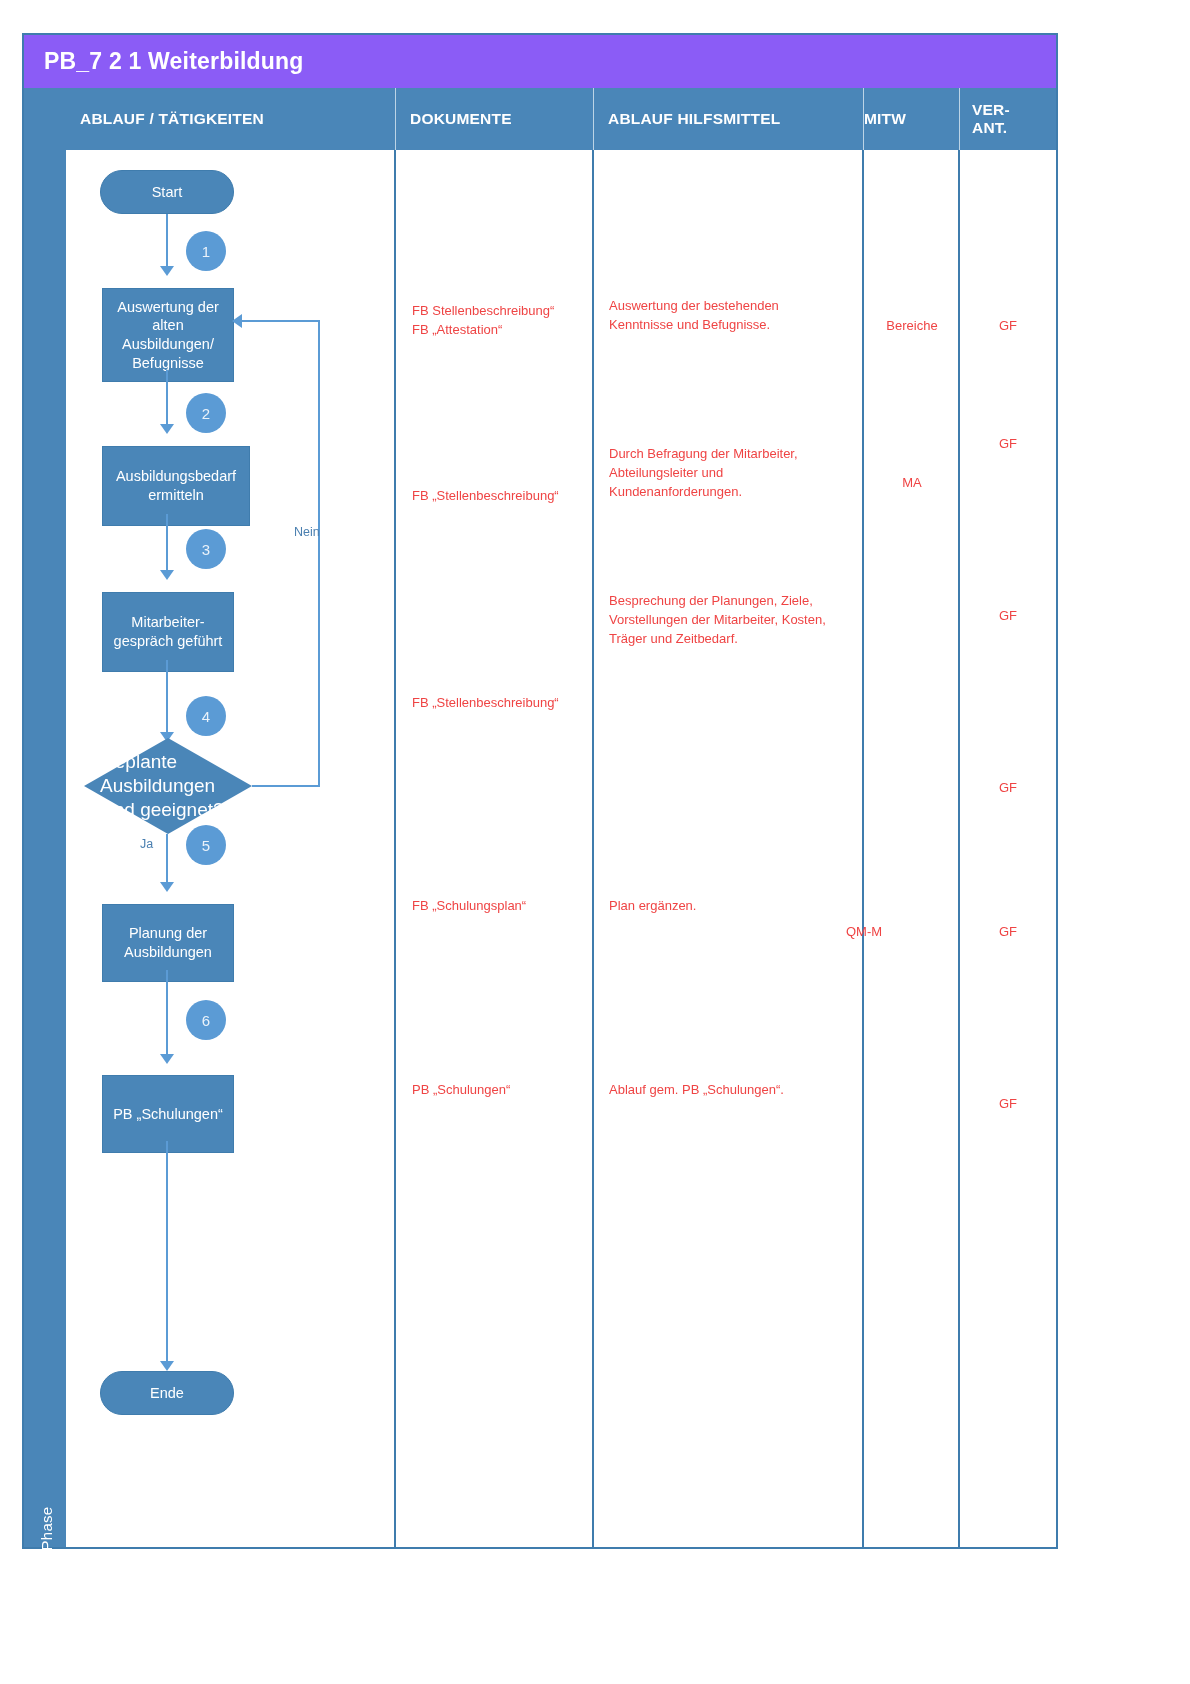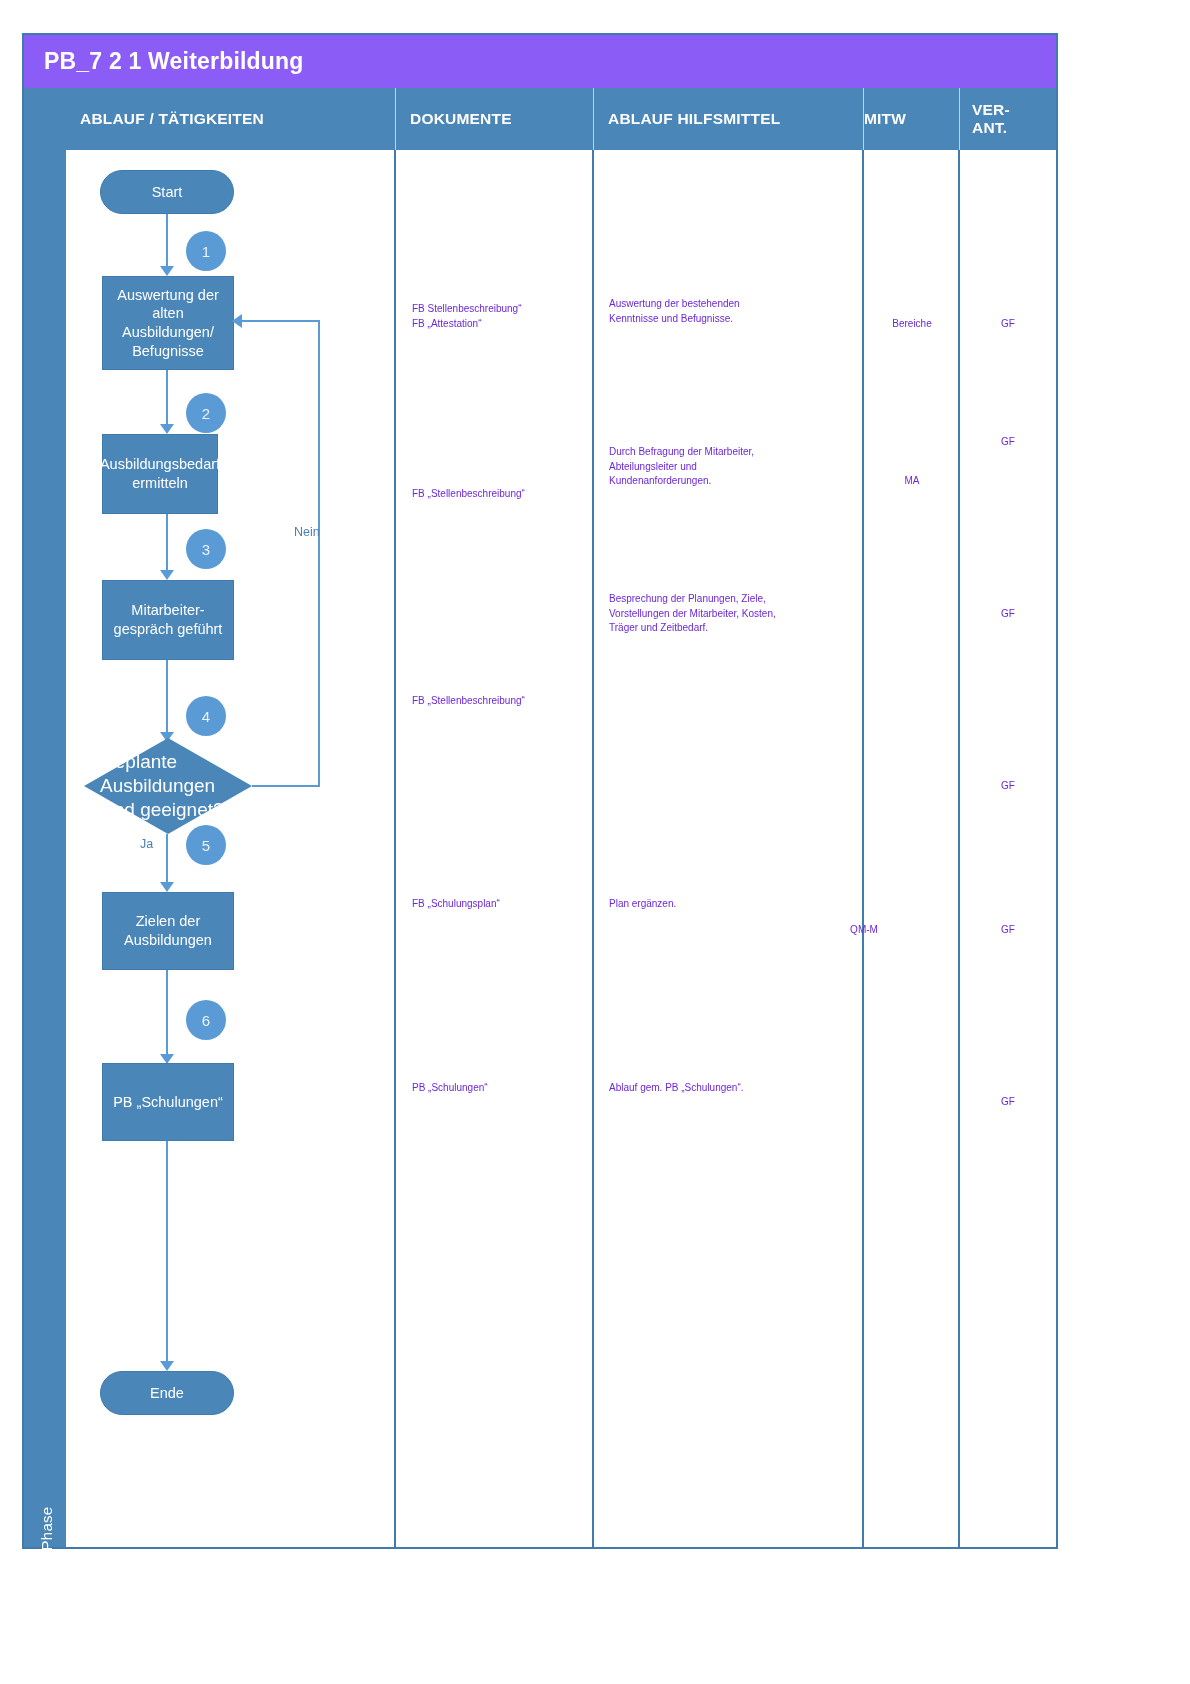--- a/index.html
+++ b/index.html
@@ -123,21 +123,21 @@
     display: flex;
     align-items: center;
     justify-content: center;
     text-align: center;
     font-size: 14.5px;
     line-height: 1.28;
     box-sizing: border-box;
     padding: 2px 6px;
   }
   .node.terminator { border-radius: 36px; }
-  .node.process { border-radius: 0; }
+  .node.process { border-radius: 0; margin-top: 12px; }
 
   .decision-wrap {
     position: absolute;
   }
   .decision-shape {
     position: absolute;
     inset: 0;
     background: #4a86b8;
     clip-path: polygon(50% 0%, 100% 50%, 50% 100%, 0% 50%);
   }
@@ -196,22 +196,22 @@
   .edge-label {
     position: absolute;
     color: #4a7fb0;
     font-size: 12.5px;
     white-space: nowrap;
   }
 
   
   .cell-text {
     position: absolute;
-    color: #6d28d9;
-    font-size: 10px;
+    color: #ef4444;
+    font-size: 13px;
     line-height: 1.45;
     white-space: pre-line;
   }
   .cell-text.center { text-align: center; }
 </style>
 </head>
 <body>
 
 <div id="page">
 
@@ -263,21 +263,21 @@
     <div class="node process" style="left:36px; top:126px; width:132px; height:94px;">
       <span>Auswertung der alten Ausbildungen/ Befugnisse</span>
     </div>
 
     <div class="vline" style="left:100px; top:220px; height:56px;"></div>
     <div class="arrow-down" style="left:94px; top:274px;"></div>
     <div class="badge" style="left:120px; top:243px;">
       <span>2</span>
     </div>
 
-    <div class="node process" style="left:36px; top:284px; width:116px; height:80px;">
+    <div class="node process" style="left:36px; top:284px; width:148px; height:80px;">
       <span>Ausbildungsbedarf ermitteln</span>
     </div>
 
     <div class="vline" style="left:100px; top:364px; height:58px;"></div>
     <div class="arrow-down" style="left:94px; top:420px;"></div>
     <div class="badge" style="left:120px; top:379px;">
       <span>3</span>
     </div>
 
     <div class="node process" style="left:36px; top:430px; width:132px; height:80px;">
@@ -302,21 +302,21 @@
     <div class="edge-label" style="left:228px; top:375px;">Nein</div>
 
     <div class="vline" style="left:100px; top:684px; height:50px;"></div>
     <div class="arrow-down" style="left:94px; top:732px;"></div>
     <div class="edge-label" style="left:74px; top:687px;">Ja</div>
     <div class="badge" style="left:120px; top:675px;">
       <span>5</span>
     </div>
 
     <div class="node process" style="left:36px; top:742px; width:132px; height:78px;">
-      <span>Zielen der Ausbildungen</span>
+      <span>Planung der Ausbildungen</span>
     </div>
 
     <div class="vline" style="left:100px; top:820px; height:86px;"></div>
     <div class="arrow-down" style="left:94px; top:904px;"></div>
     <div class="badge" style="left:120px; top:850px;">
       <span>6</span>
     </div>
 
     <div class="node process" style="left:36px; top:913px; width:132px; height:78px;">
       <span>PB „Schulungen“</span>

